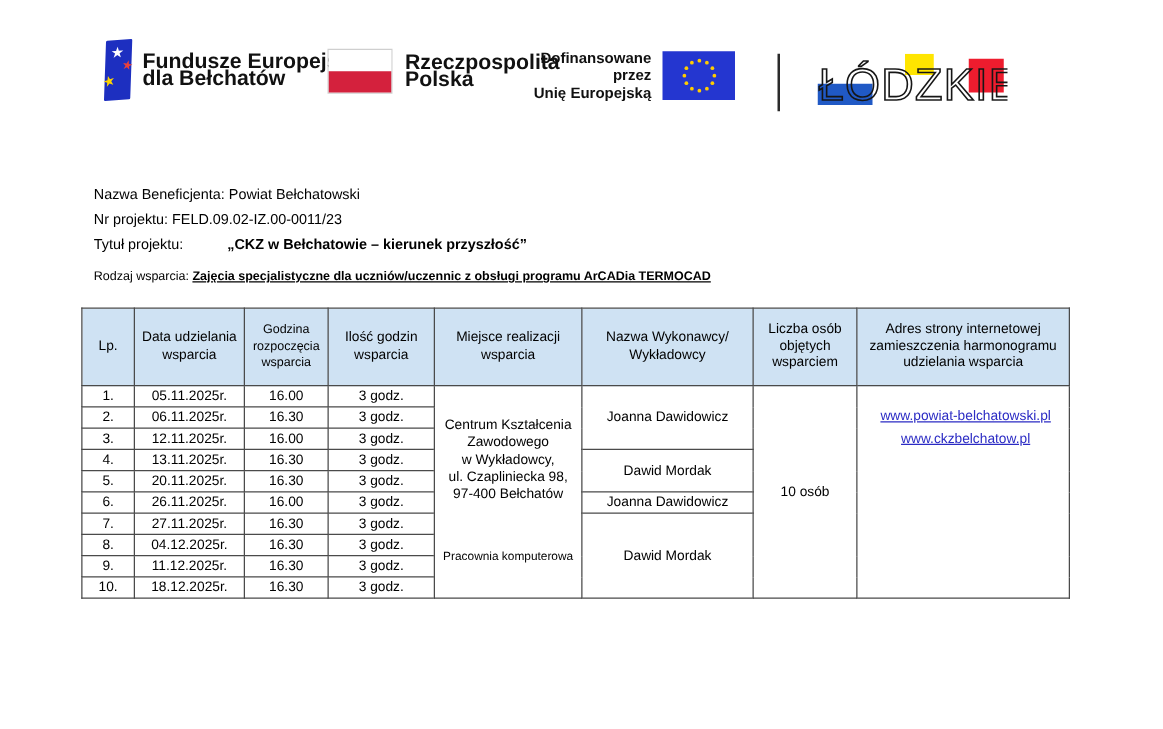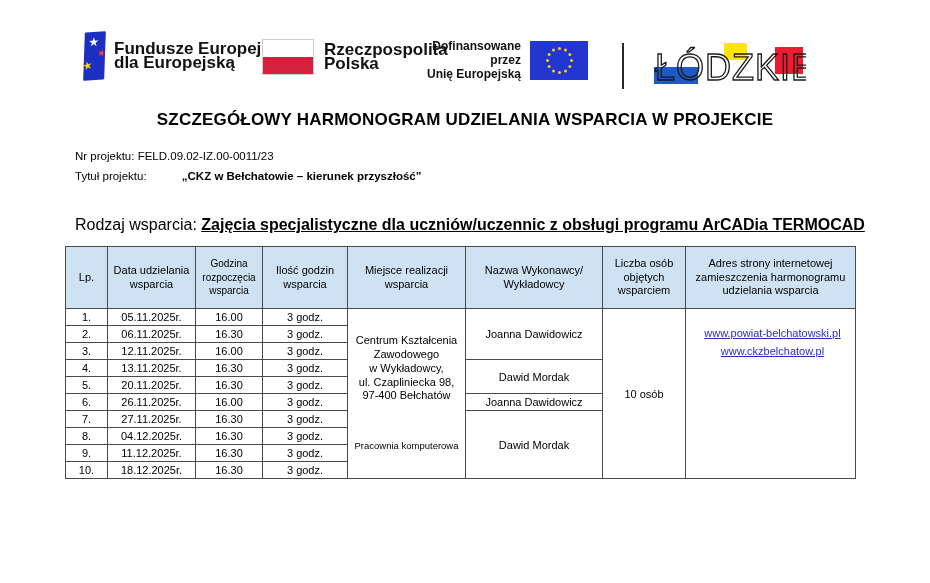--- a/index.html
+++ b/index.html
@@ -35,21 +35,21 @@
      -6px -10.4px 0 #ffcc00,0 -12px 0 #ffcc00,6px -10.4px 0 #ffcc00,10.4px -6px 0 #ffcc00;}
 
   .logo-divider{position:absolute;left:538px;top:11px;width:2px;height:46px;background:#2a2a2a;}
   .logo-lodzkie{left:570px;top:11px;}
 
   
   .doc-title{position:absolute;left:0;top:110px;width:930px;text-align:center;
              font-size:17px;font-weight:bold;letter-spacing:0.2px;color:#000;}
   .details{position:absolute;left:75px;top:146px;font-size:11.5px;line-height:20px;color:#000;}
   .details .bold{font-weight:bold;margin-left:32px;}
-  .rodzaj{position:absolute;left:75px;top:216px;font-size:16px;color:#000;}
+  .rodzaj{position:absolute;left:75px;top:216px;font-size:10px;color:#000;}
   .rodzaj .value{font-weight:bold;text-decoration:underline;}
 
   
   .schedule{position:absolute;left:65px;top:246px;border-collapse:collapse;table-layout:fixed;
             width:790px;font-size:11px;color:#000;}
   .schedule th,.schedule td{border:1px solid var(--border);padding:1px 2px;box-sizing:border-box;}
   .schedule thead th{background:var(--header-bg);font-weight:400;font-size:11px;line-height:13.5px;
                      height:62px;vertical-align:middle;text-align:center;}
   .schedule thead th.small{font-size:10px;}
   .schedule tbody tr{height:16.8px;}
@@ -68,21 +68,21 @@
   <div class="logo-bar">
 
     <div class="logo-group logo-fe">
       <div class="fe-flag">
         <span class="star s1">★</span>
         <span class="star s2">★</span>
         <span class="star s3">★</span>
       </div>
       <div class="logo-text">
         <span>Fundusze Europejskie</span>
-        <span>dla Europejską</span>
+        <span>dla Bełchatów</span>
       </div>
     </div>
 
     <div class="logo-group logo-pl">
       <div class="pl-flag">
         <div class="pl-w"></div>
           <div class="pl-r"></div>
       </div>
       <div class="logo-text">
         <span>Rzeczpospolita</span>
@@ -105,23 +105,26 @@
     <div class="logo-group logo-lodzkie">
       <svg width="152" height="48" viewBox="0 0 152 48">
         <rect x="0" y="24" width="44" height="17" fill="#2059c5"></rect>
         <rect x="70" y="0" width="23" height="17" fill="#ffe500"></rect>
         <rect x="121" y="4" width="28" height="27" fill="#ee1c2e"></rect>
         <text x="1" y="37" font-family="Liberation Sans, sans-serif" font-size="36" letter-spacing="1" fill="none" stroke="#161616" stroke-width="1.3">ŁÓDZKIE</text>
       </svg>
     </div>
   </div>
 
-  <div class="doc-title">SZCZEGÓŁOWY HARMONOGRAM UDZIELANIA WSPARCIA W PROJEKCIE</div>
 
   <div class="details">
+    <div>
+      <span>Nazwa Beneficjenta:</span>
+      <span>Powiat Bełchatowski</span>
+    </div>
     <div>
       <span>Nr projektu:</span>
       <span>FELD.09.02-IZ.00-0011/23</span>
     </div>
     <div>
       <span>Tytuł projektu:</span>
       <span class="bold">„CKZ w Bełchatowie – kierunek przyszłość”</span>
     </div>
   </div>
 

